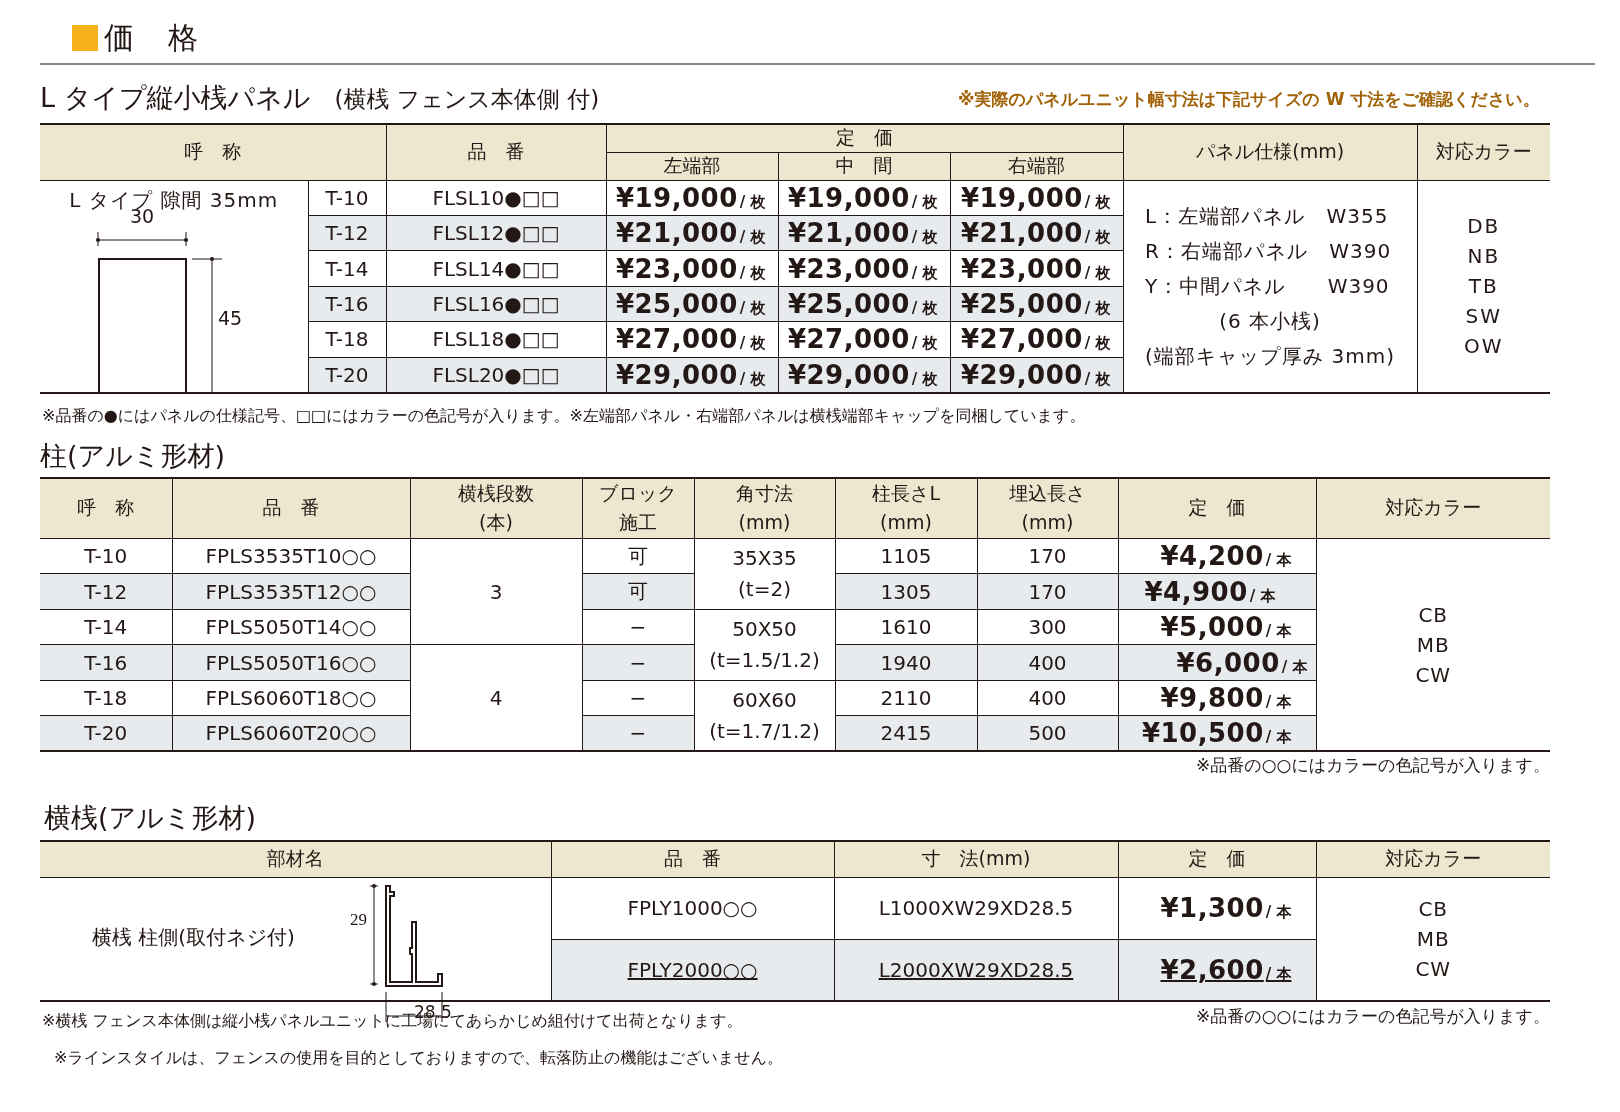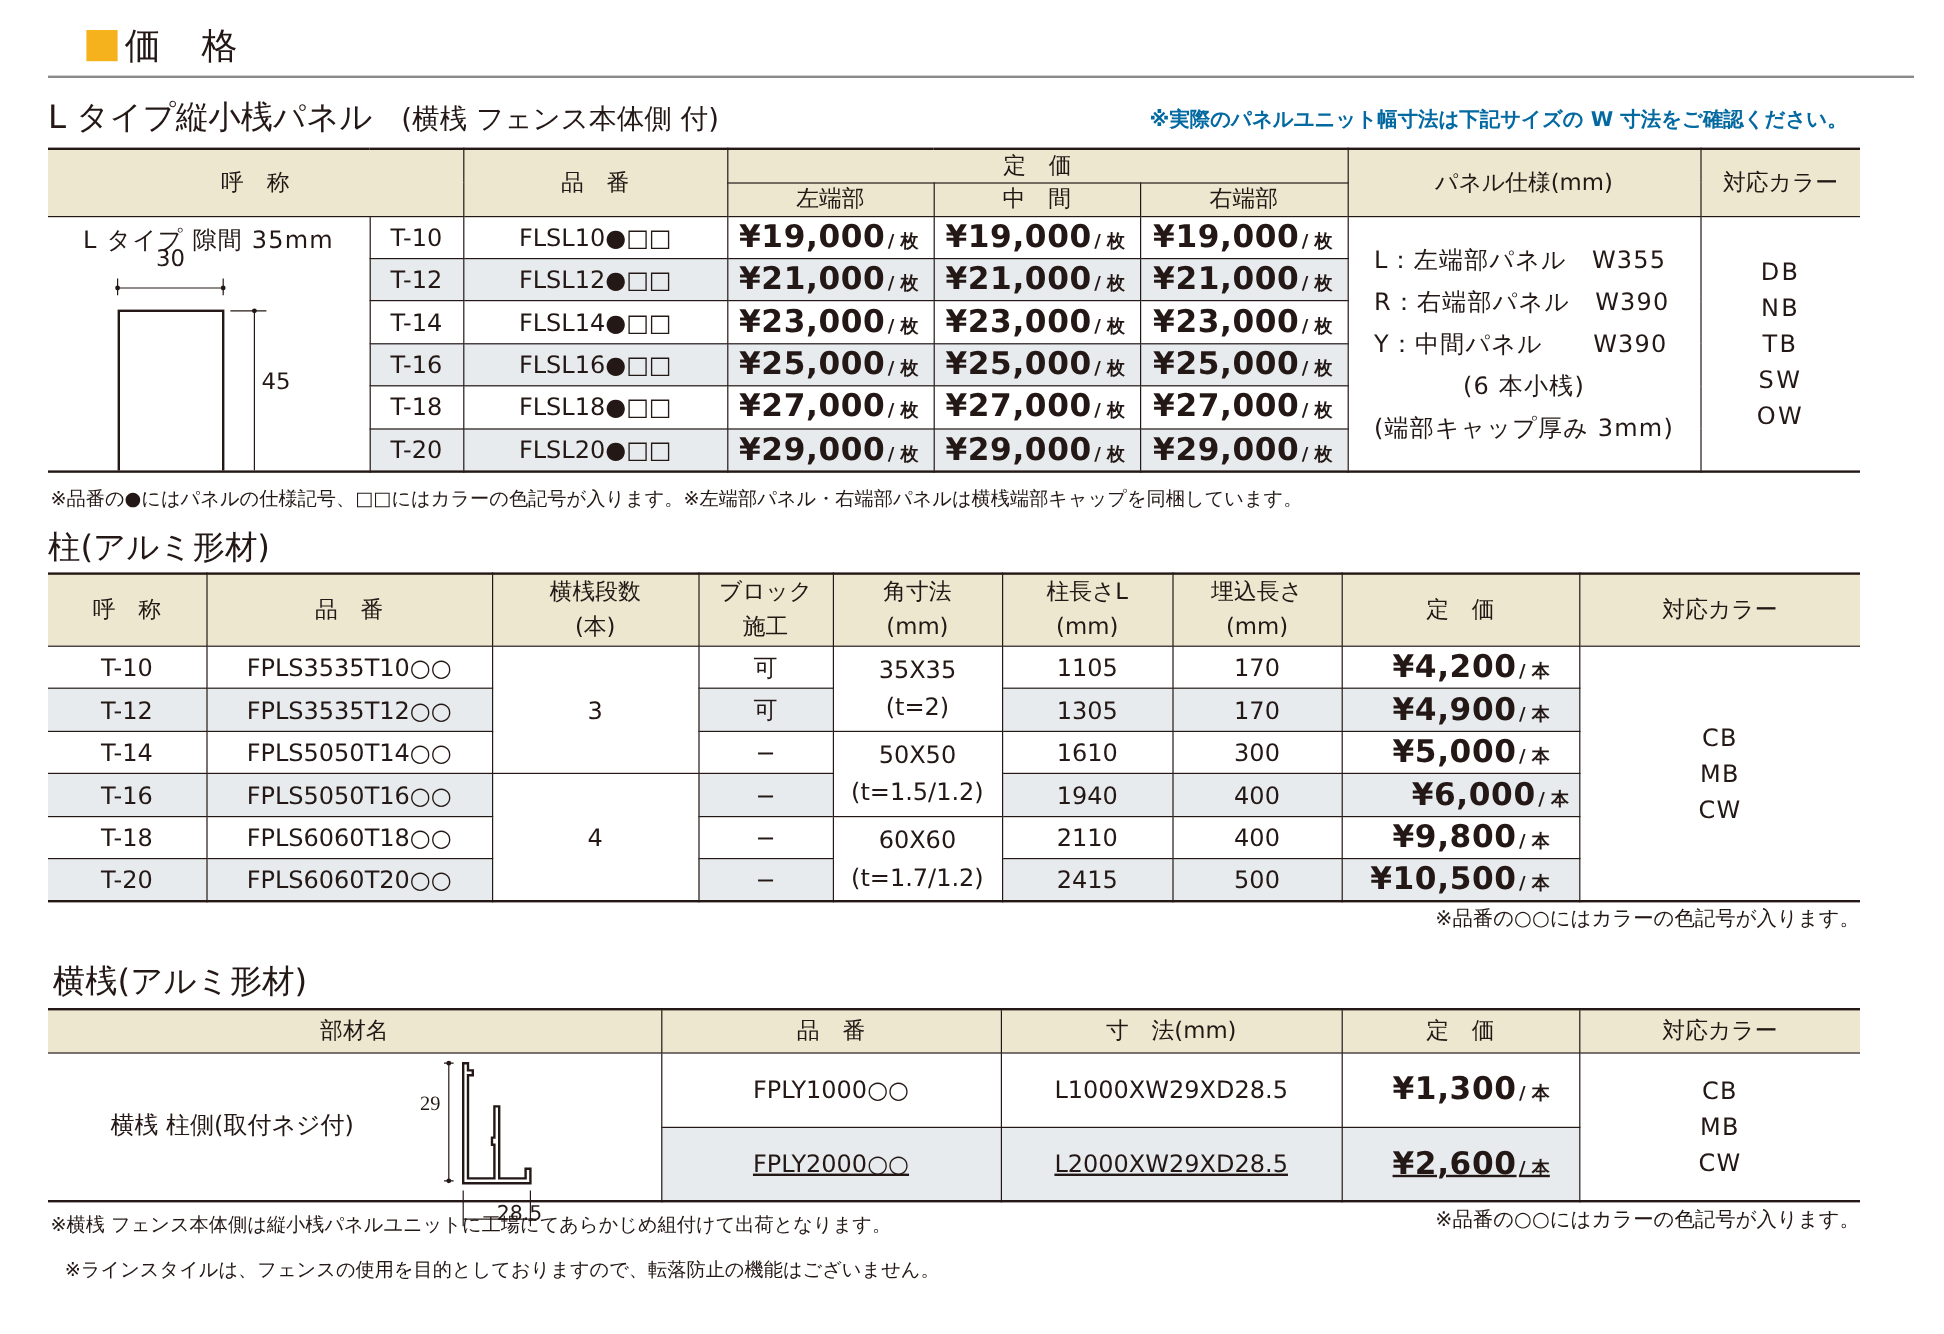--- a/index.html
+++ b/index.html
@@ -8,21 +8,21 @@
 
   .abs { position: absolute; }
 
   
   .page-title { left: 40px; top: 18px; height: 40px; display: flex; align-items: center; font-size: 30px; font-weight: normal; letter-spacing: 2px; margin-left: 32px; }
   .title-square { width: 26px; height: 26px; background: #f6b21c; margin-right: 6px; display: inline-block; }
   .title-rule { left: 40px; top: 63px; width: 1555px; height: 2px; background: #8a8a8a; }
 
   .section-title { font-size: 27px; color: #231815; white-space: nowrap; }
   .section-title .sub { font-size: 23px; margin-left: 24px; }
-  .red-note { color: #0369a1; font-size: 17px; font-weight: bold; white-space: nowrap; }
+  .red-note { color: #a16207; font-size: 17px; font-weight: bold; white-space: nowrap; }
 
   table { border-collapse: collapse; position: absolute; table-layout: fixed; }
   td, th { border: 1px solid #231815; text-align: center; vertical-align: middle; font-weight: normal; white-space: nowrap; }
   table { border-top: 2px solid #231815; border-bottom: 2px solid #231815; }
   th { background: #ede7cf; font-size: 19px; }
   tr.alt td.z { background: #e7ebee; }
   td { font-size: 20px; }
   .first { border-left: none !important; }
   .last { border-right: none !important; }
 
@@ -215,21 +215,21 @@
       <div>MB</div>
       <div>CW</div>
     </td>
   </tr>
   <tr class="alt" style="height:35.5px;">
     <td class="z first">T-12</td>
     <td class="z">FPLS3535T12○○</td>
     <td class="z">可</td>
     <td class="z">1305</td>
     <td class="z">170</td>
-    <td class="z price-cell" style="padding-right:24px;"><span class="price">¥4,900</span><span class="unit">/ 本</span></td>
+    <td class="z price-cell" style="padding-right:40px;"><span class="price">¥4,900</span><span class="unit">/ 本</span></td>
   </tr>
   <tr style="height:35.5px;">
     <td class="first">T-14</td>
     <td>FPLS5050T14○○</td>
     <td>−</td>
     <td rowspan="2" class="multi">
           <div>50X50</div>
           <div>(t=1.5/1.2)</div>
         </td>
     <td>1610</td>

